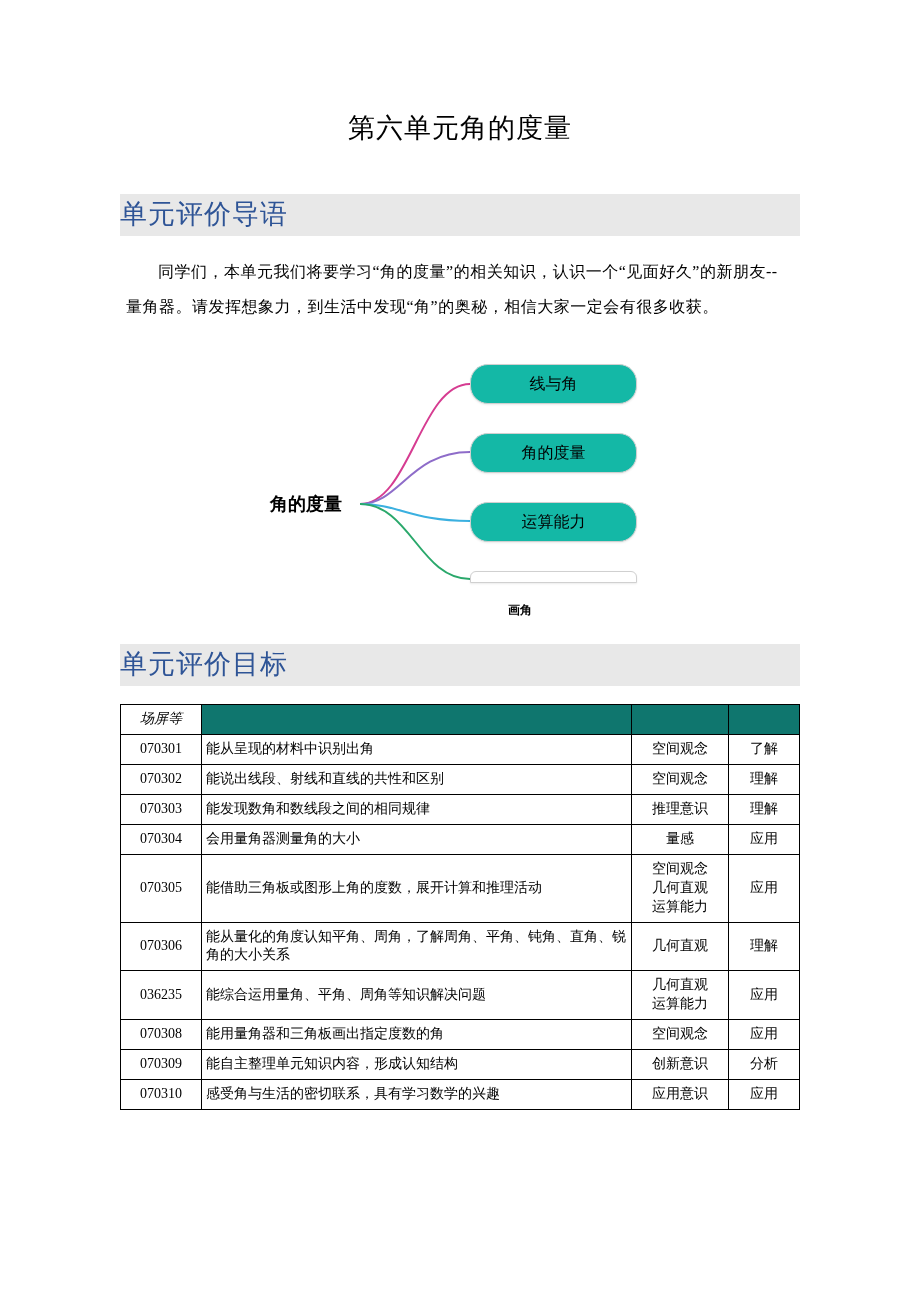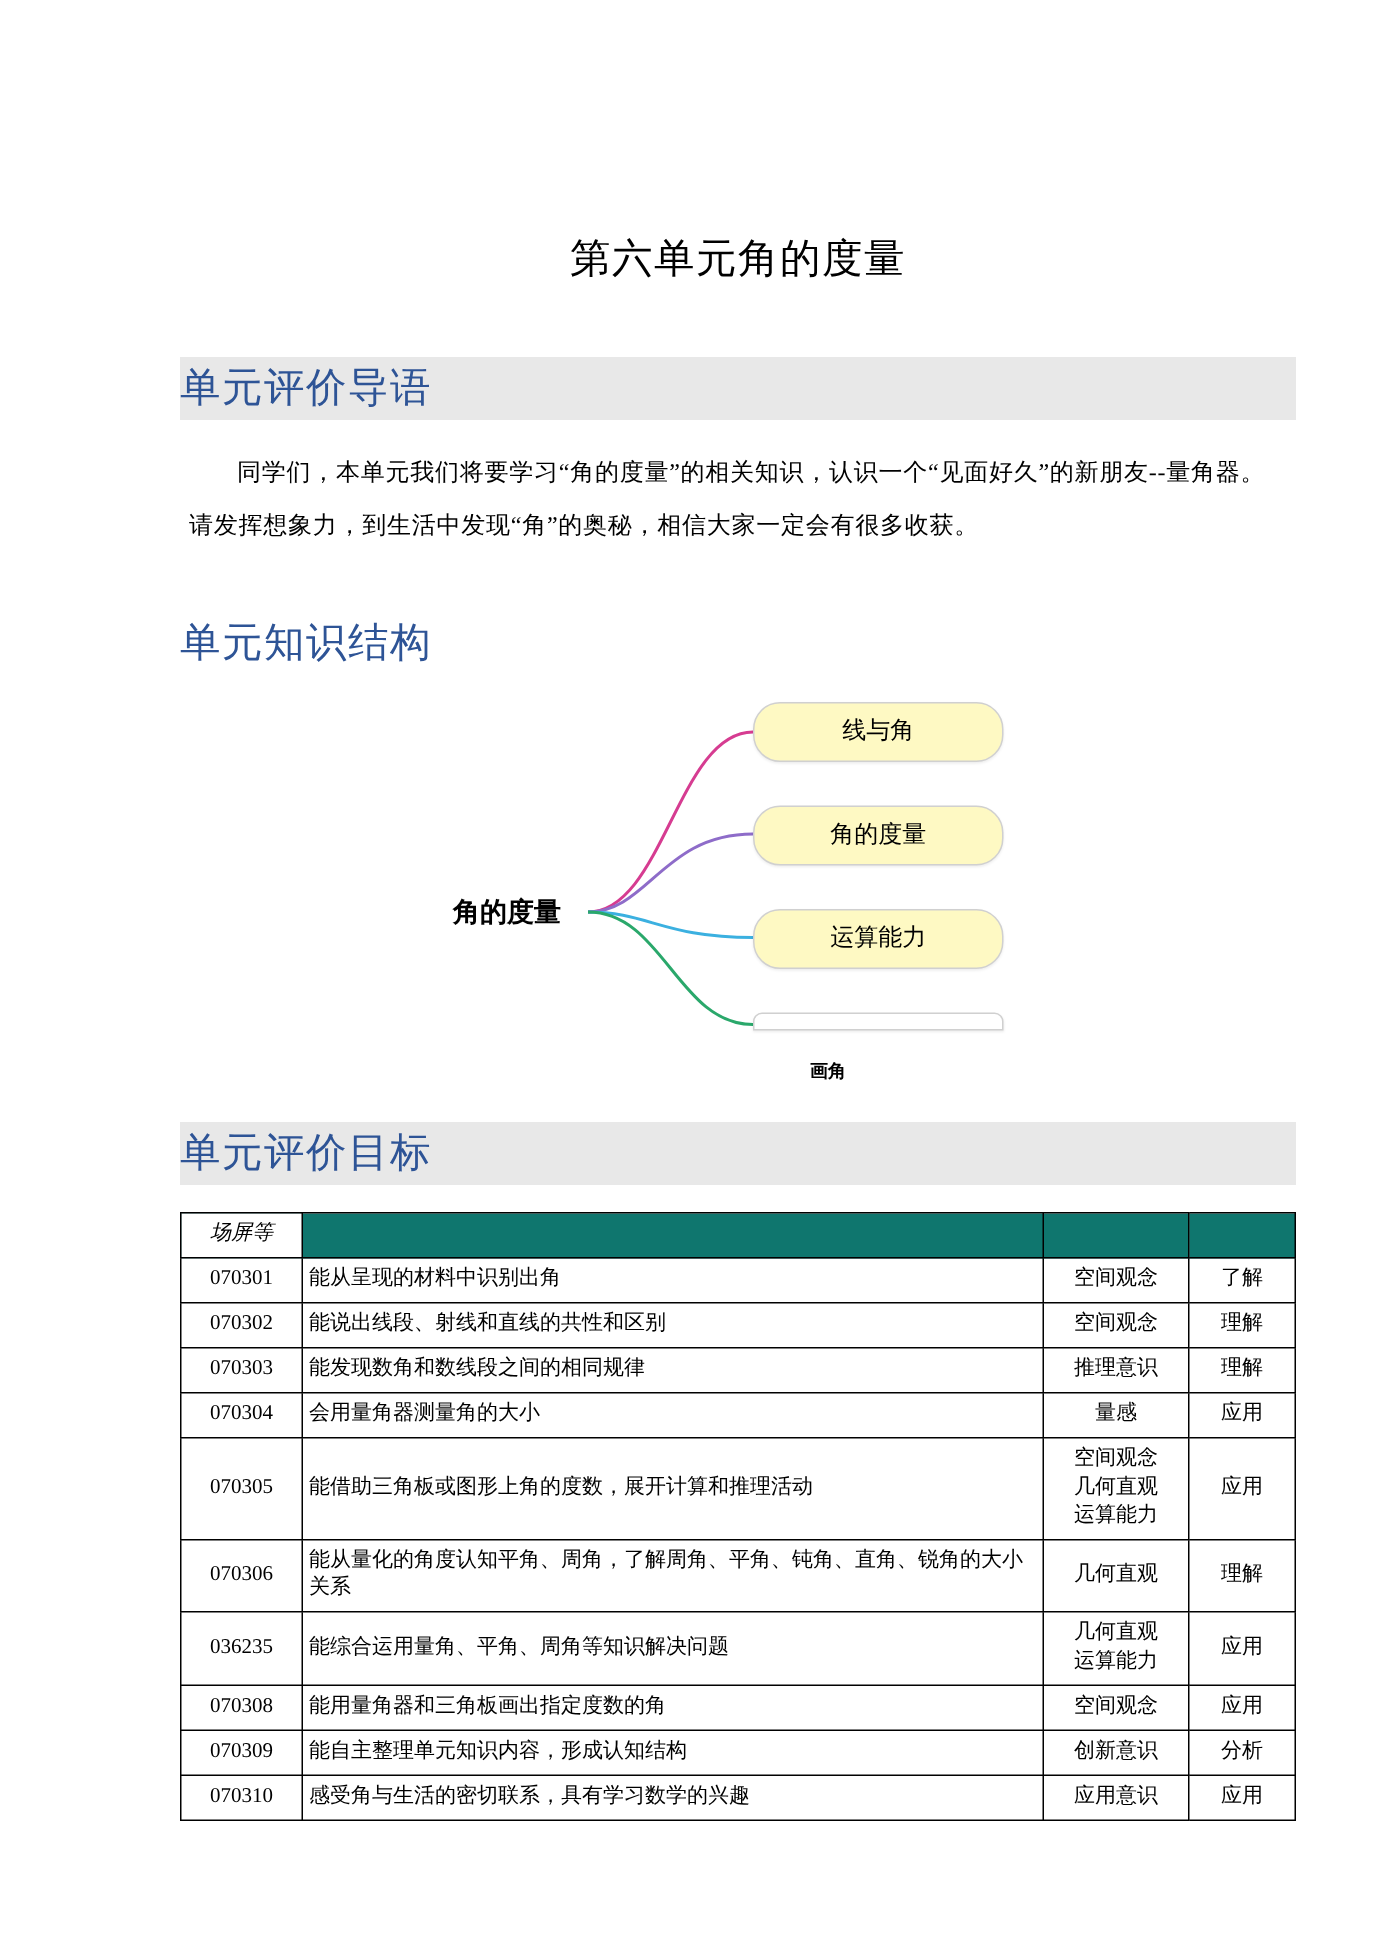--- a/index.html
+++ b/index.html
@@ -3,22 +3,21 @@
 <meta charset="utf-8">
 <style>
 body {
   margin: 0;
   padding: 0;
   background: #fff;
   font-family: "SimSun", "宋体", serif;
   width: 920px;
 }
 .page {
-  padding: 110px 56px 60px 120px;
-  margin-top: 44px;
+  padding: 110px 120px 60px 120px;
 }
 .title {
   text-align: center;
   font-size: 27px;
   font-family: "SimSun", serif;
   margin-bottom: 48px;
   letter-spacing: 1px;
 }
 .section-header {
   font-family: "Microsoft YaHei", "黑体", sans-serif;
@@ -52,21 +51,21 @@
   font-family: "Microsoft YaHei", sans-serif;
   font-size: 18px;
   font-weight: bold;
 }
 .node {
   position: absolute;
   width: 165px;
   height: 38px;
   border: 1px solid #d0d0d0;
   border-radius: 18px;
-  background: #fef9c3;
+  background: #14b8a6;
   box-shadow: 0 1px 2px rgba(0,0,0,0.08);
   text-align: center;
   line-height: 38px;
   font-family: "Microsoft YaHei", sans-serif;
   font-size: 16px;
 }
 .node.n1 { left: 200px; top: 0; }
 .node.n2 { left: 200px; top: 69px; }
 .node.n3 { left: 200px; top: 138px; }
 .node.n4coming {
@@ -123,21 +122,20 @@
 </head>
 <body>
 
 <div class="page">
 
   <div class="title">第六单元角的度量</div>
 
   <div class="section-header">单元评价导语</div>
   <p class="intro">同学们，本单元我们将要学习“角的度量”的相关知识，认识一个“见面好久”的新朋友--量角器。请发挥想象力，到生活中发现“角”的奥秘，相信大家一定会有很多收获。</p>
 
-  <div class="section-header plain">单元知识结构</div>
 
   <div class="diagram-wrap">
     <div class="central">角的度量</div>
     <svg class="branches" width="130" height="230">
       <path d="M10 140 C 60 140, 70 20, 120 20" stroke="#d63c91" stroke-width="2" fill="none"></path>
       <path d="M10 140 C 50 140, 60 88, 120 88" stroke="#8e6cc9" stroke-width="2" fill="none"></path>
       <path d="M10 140 C 50 140, 60 157, 120 157" stroke="#3bb0e0" stroke-width="2" fill="none"></path>
       <path d="M10 140 C 60 140, 70 215, 120 215" stroke="#2aa86b" stroke-width="2" fill="none"></path>
     </svg>
     <div class="node n1">线与角</div>

